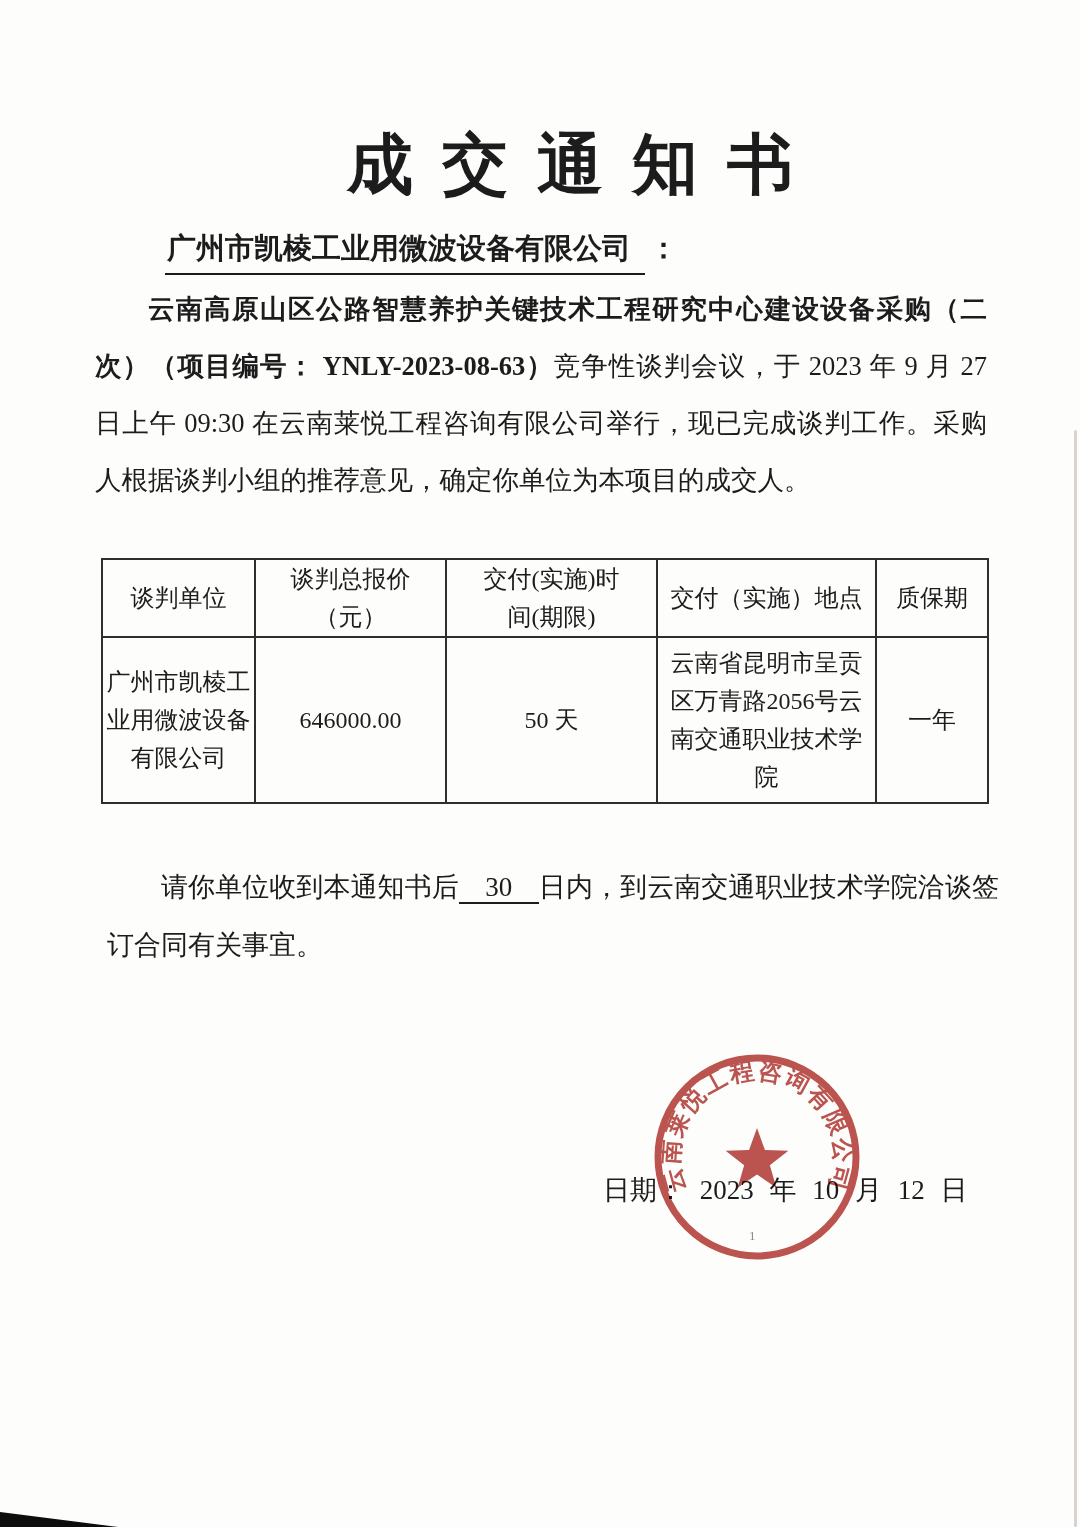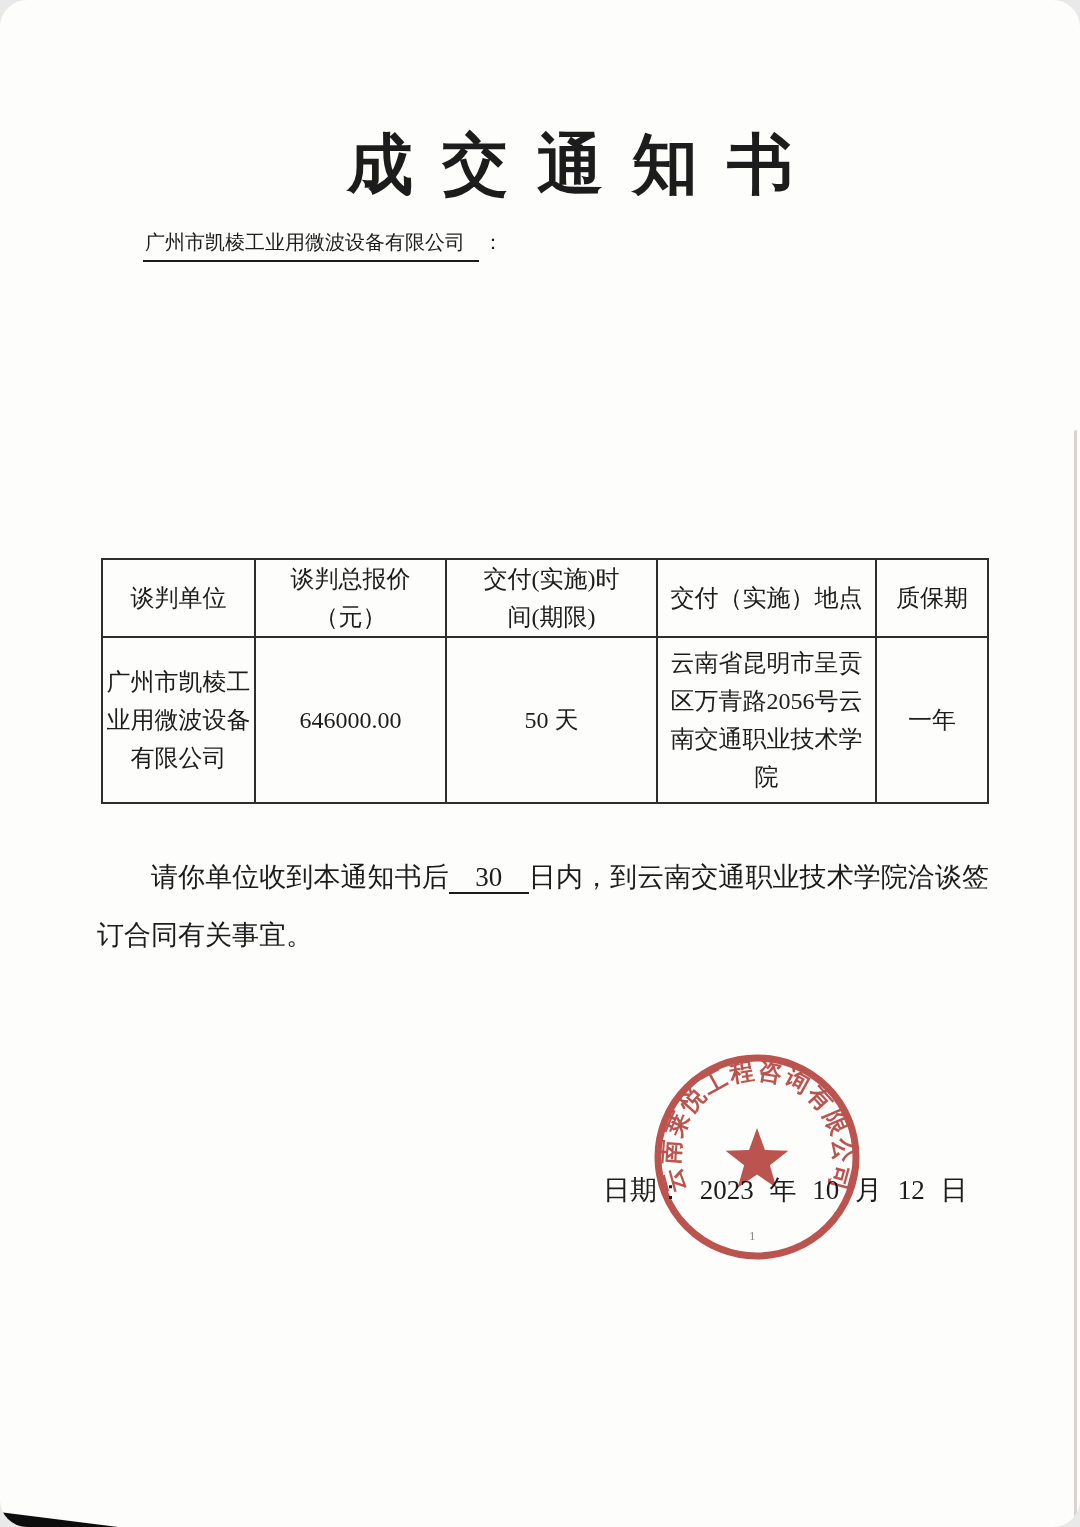--- a/index.html
+++ b/index.html
@@ -4,31 +4,30 @@
 <style>
   html,body { margin:0; padding:0; background:#e9e9e9; }
   .page {
     position:relative;
     width:1080px; height:1527px;
     margin:0 auto;
     background:#fdfdfc;
     font-family:"Liberation Serif","DejaVu Serif",serif;
     color:#1c1c1c;
     overflow:hidden;
-    border-radius:27px;
   }
   .title {
     position:absolute; left:347px; top:120px;
     font-size:66px; font-weight:900;
     letter-spacing:29px; white-space:nowrap;
     margin:0;
   }
   .addressee {
-    position:absolute; left:143px; top:229px;
-    font-size:20px; font-weight:normal; white-space:nowrap;
+    position:absolute; left:165px; top:229px;
+    font-size:29px; font-weight:bold; white-space:nowrap;
   }
   .addressee .name {
     display:inline-block;
     border-bottom:2.5px solid #1c1c1c;
     padding:0 14px 4px 2px;
   }
   .addressee .colon { margin-left:4px; }
   .para1 {
     position:absolute; left:95px; top:281px; width:892px;
     font-size:26.5px; line-height:57px;
@@ -47,21 +46,21 @@
   }
   .award-table thead tr { height:68px; }
   .award-table tbody tr { height:150px; }
   .award-table th:nth-child(2){ padding:0 22px; }
   .award-table th:nth-child(3){ padding:0 32px;margin-top:40px; }
   .award-table td:nth-child(1){ padding:0 3px; }
   .award-table td:nth-child(4){ padding:6px 8px; }
   .para2 {
     position:absolute; left:95px; top:846px; width:892px;
     font-size:27px; line-height:58px;
-    text-align:justify; text-indent:2em; margin:2px;
+    text-align:justify; text-indent:2em; margin:12px;
   }
   .blank-line {
     display:inline-block; min-width:80px;
     border-bottom:2px solid #1c1c1c;
     text-align:center; text-indent:0; line-height:30px;
   }
   .signoff-agency {
     position:absolute; left:603px; top:1122px;
     font-size:28px; white-space:nowrap;
   }
@@ -94,20 +93,23 @@
 <body>
 
 <div class="page">
 
   <h1 class="title">成交通知书</h1>
 
   <div class="addressee">
     <span class="name">广州市凯棱工业用微波设备有限公司</span><span class="colon">：</span>
   </div>
 
+  <p class="para1">
+    <span class="bold-seg">云南高原山区公路智慧养护关键技术工程研究中心建设设备采购（二次）（项目编号： YNLY-2023-08-63）</span><span>竞争性谈判会议，于 2023 年 9 月 27 日上午 09:30 在云南莱悦工程咨询有限公司举行，现已完成谈判工作。采购人根据谈判小组的推荐意见，确定你单位为本项目的成交人。</span>
+  </p>
 
   <table class="award-table">
     <colgroup>
       <col style="width:153px">
         <col style="width:191px">
         <col style="width:211px">
         <col style="width:219px">
         <col style="width:112px">
     </colgroup>
     <thead>

